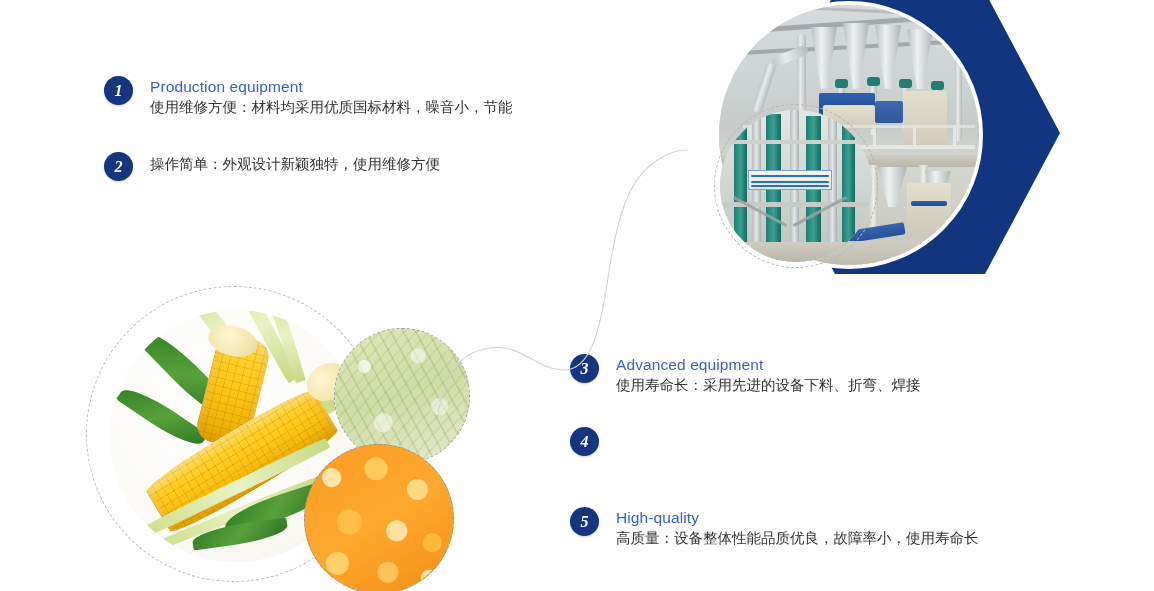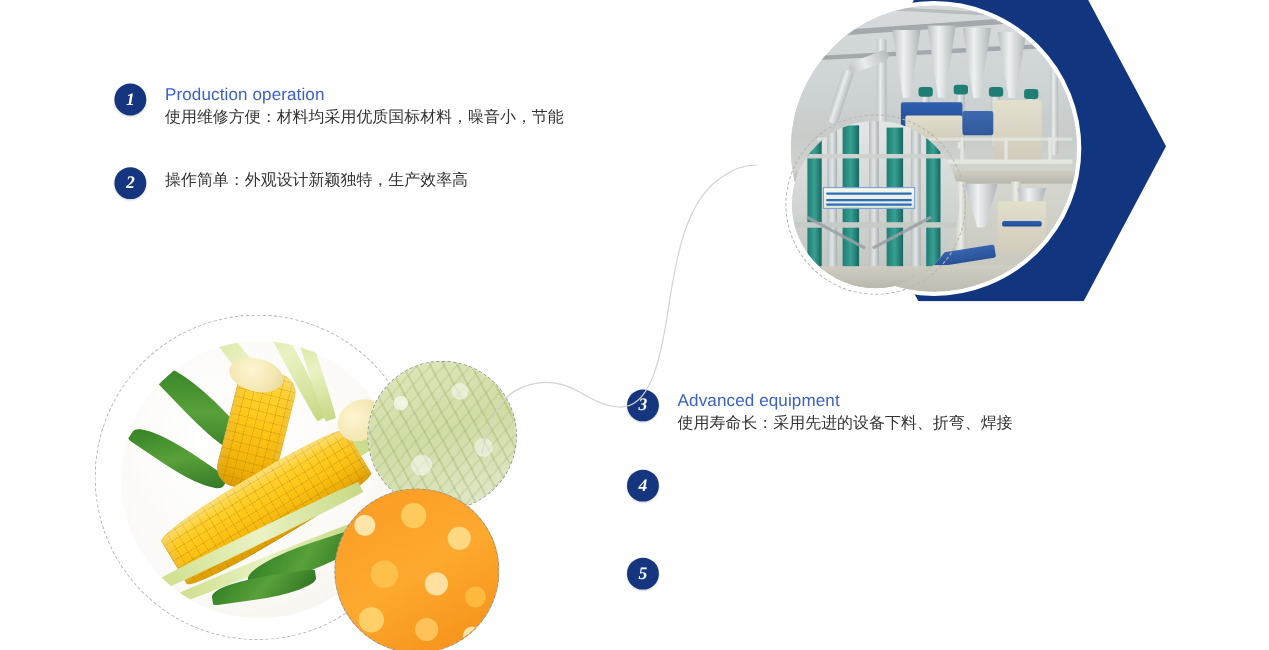--- a/index.html
+++ b/index.html
@@ -349,41 +349,45 @@
     </div>
 
     <div id="grits-ring">
       <div class="grits-tex"></div>
     </div>
   </div>
 
   <div class="feature" style="left:104px; top:76px;">
     <div class="badge">1</div>
     <div class="ftext">
-      <div class="ftitle">Production operation</div>
+      <div class="ftitle">Production equipment</div>
       <div class="fdesc">使用维修方便：材料均采用优质国标材料，噪音小，节能</div>
     </div>
   </div>
 
   <div class="feature" style="left:104px; top:152px;">
     <div class="badge">2</div>
     <div class="ftext">
-      <div class="fdesc">操作简单：外观设计新颖独特，生产效率高</div>
+      <div class="fdesc">操作简单：外观设计新颖独特，使用维修方便</div>
     </div>
   </div>
 
   <div class="feature" style="left:570px; top:354px;">
     <div class="badge">3</div>
     <div class="ftext">
       <div class="ftitle">Advanced equipment</div>
       <div class="fdesc">使用寿命长：采用先进的设备下料、折弯、焊接</div>
     </div>
   </div>
 
   <div class="feature" style="left:570px; top:427px;">
     <div class="badge">4</div>
   </div>
 
   <div class="feature" style="left:570px; top:507px;">
     <div class="badge">5</div>
+    <div class="ftext">
+      <div class="ftitle">High-quality</div>
+      <div class="fdesc">高质量：设备整体性能品质优良，故障率小，使用寿命长</div>
+    </div>
   </div>
 
 </div>
 
 </body></html>

